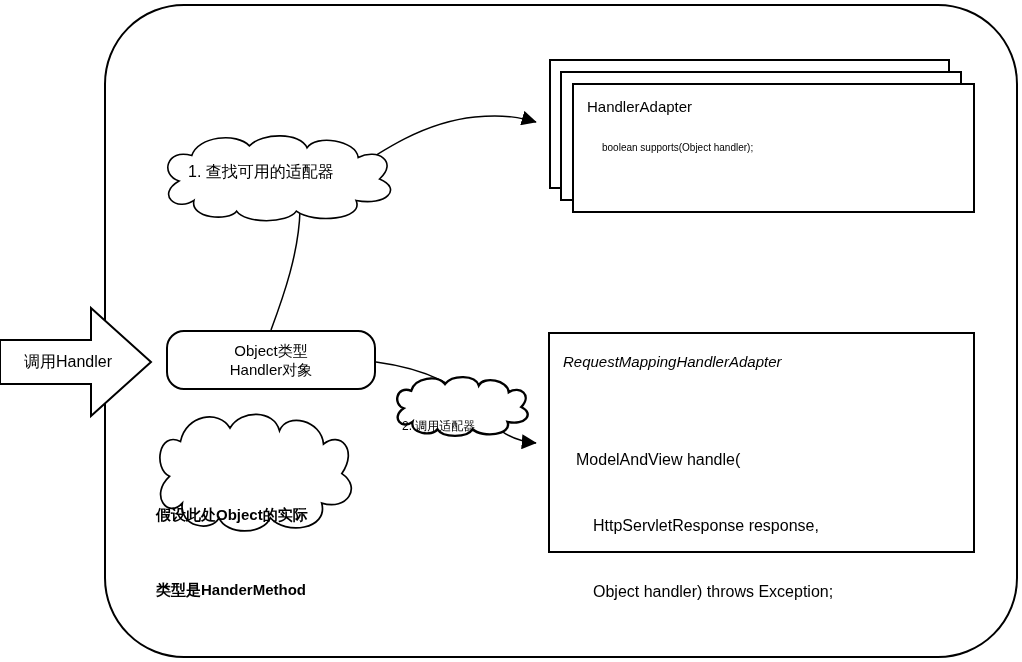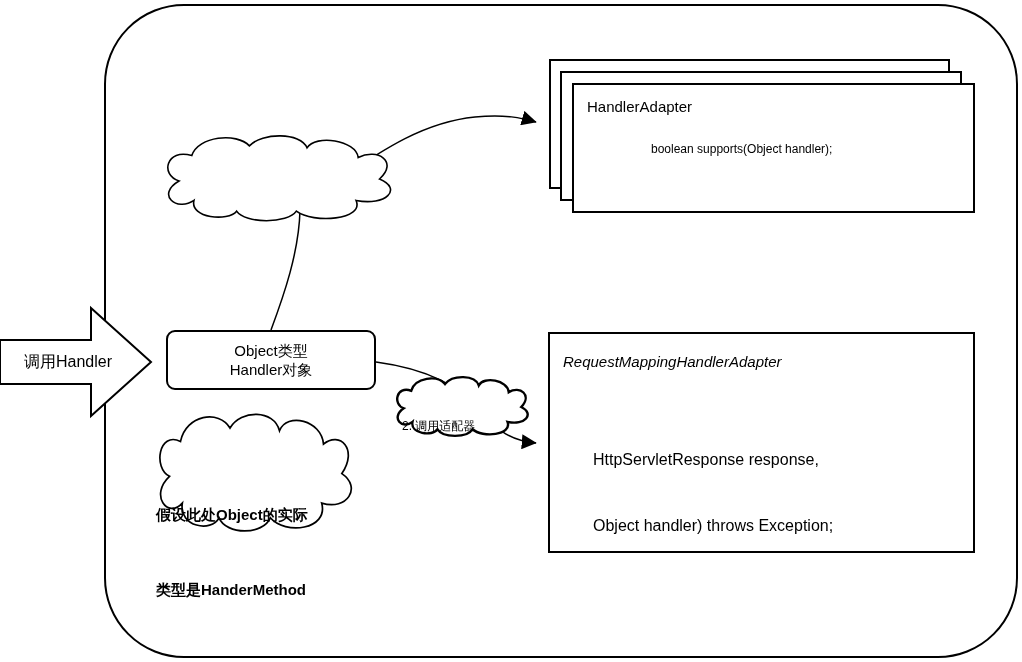--- a/index.html
+++ b/index.html
@@ -48,37 +48,37 @@
   #stack-middle { left: 560px; top: 71px;  width: 402px; height: 130px; }
   #stack-front  { left: 572px; top: 83px;  width: 403px; height: 130px; }
   #rmha-box     { left: 548px; top: 332px; width: 427px; height: 221px; }
 
   #object-box {
     position: absolute;
     left: 166px; top: 330px;
     width: 210px; height: 60px;
     background: #fff;
     border: 2px solid #000;
-    border-radius: 9px;
+    border-radius: 18px;
     box-sizing: border-box;
     display: flex;
     flex-direction: column;
     align-items: center;
     justify-content: center;
     text-align: center;
     font-size: 15px;
     line-height: 19px;
   }
 
   #arrow-label      { left: 24px;  top: 352px; font-size: 16px; }
   #cloud1-label     { left: 188px; top: 162px; font-size: 16px; }
   #cloud2-label     { left: 402px; top: 418px; font-size: 12px; }
   #cloud3-label     { left: 156px; top: 452px; font-size: 15px; line-height: 25px; font-weight: bold; }
   #ha-title         { left: 587px; top: 98px;  font-size: 15px; }
-  #ha-method        { left: 651px; top: 142px; font-size: 12px; }
+  #ha-method        { left: 602px; top: 142px; font-size: 10px; }
   #rmha-title       { left: 563px; top: 353px; font-size: 15px; font-style: italic; }
   #rmha-code        { left: 576px; top: 405px; font-size: 16px; line-height: 22px; }
   #rmha-code .code-line { white-space: pre; }
   #rmha-code .indent    { padding-left: 17px; }
 </style>
 </head>
 <body>
 
 <div id="canvas">
 
@@ -112,32 +112,34 @@
 
   <div id="rmha-box" class="rect-box"></div>
 
   <div id="object-box">
     <div>Object类型</div>
     <div>Handler对象</div>
   </div>
 
   <div id="arrow-label" class="txt">调用Handler</div>
 
+  <div id="cloud1-label" class="txt">1. 查找可用的适配器</div>
 
   <div id="cloud2-label" class="txt">2. 调用适配器</div>
 
   <div id="cloud3-label" class="txt">
     <div>假设此处Object的实际</div>
     <div>类型是HanderMethod</div>
   </div>
 
   <div id="ha-title" class="txt">HandlerAdapter</div>
 
   <div id="ha-method" class="txt">boolean supports(Object handler);</div>
 
   <div id="rmha-title" class="txt">RequestMappingHandlerAdapter</div>
 
   <div id="rmha-code" class="txt">
+    <div class="code-line">ModelAndView handle(</div>
     <div class="code-line indent">HttpServletResponse response,</div>
     <div class="code-line indent">Object handler) throws Exception;</div>
   </div>
 
 </div>
 
 </body></html>

